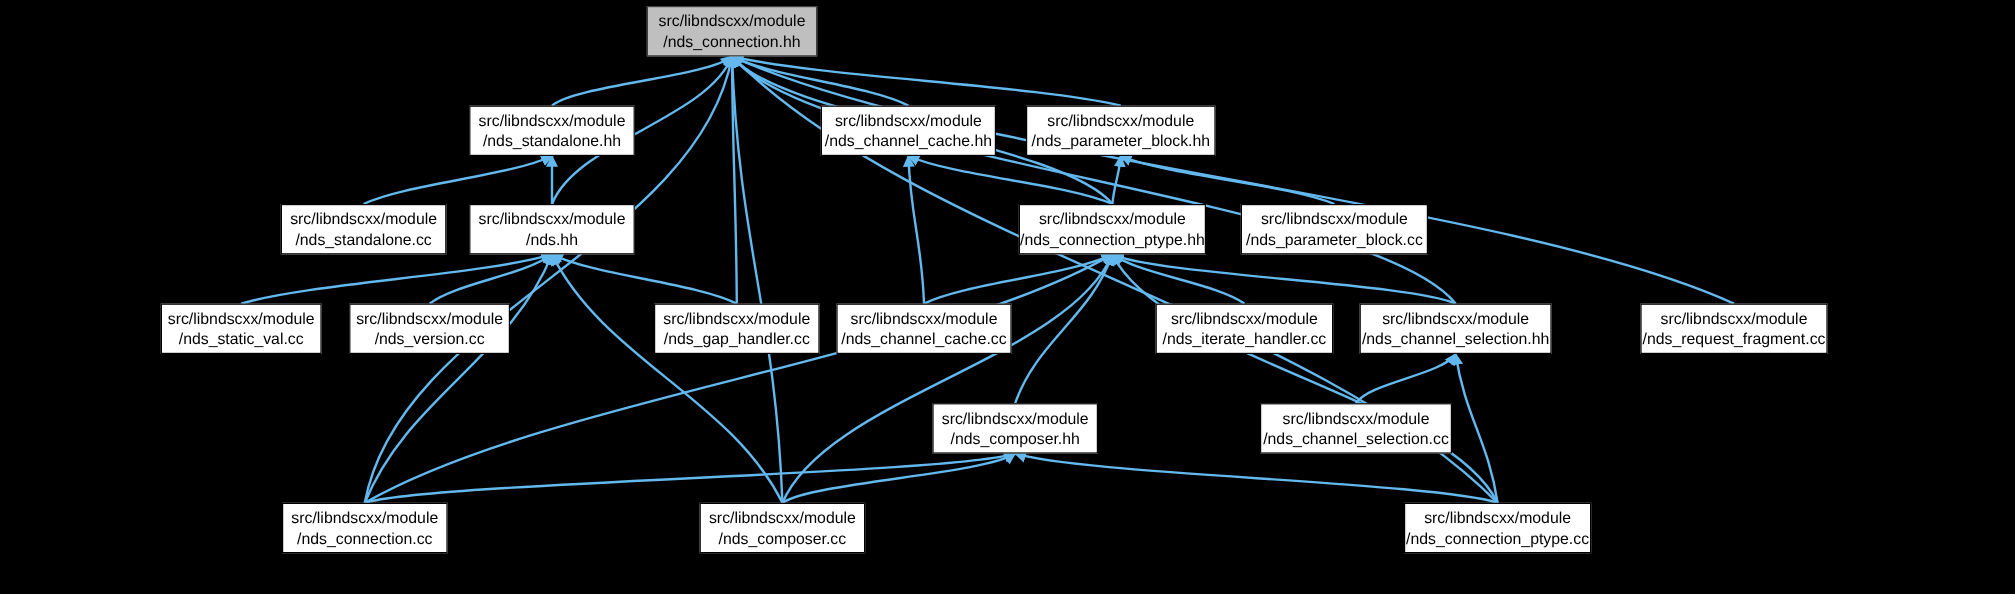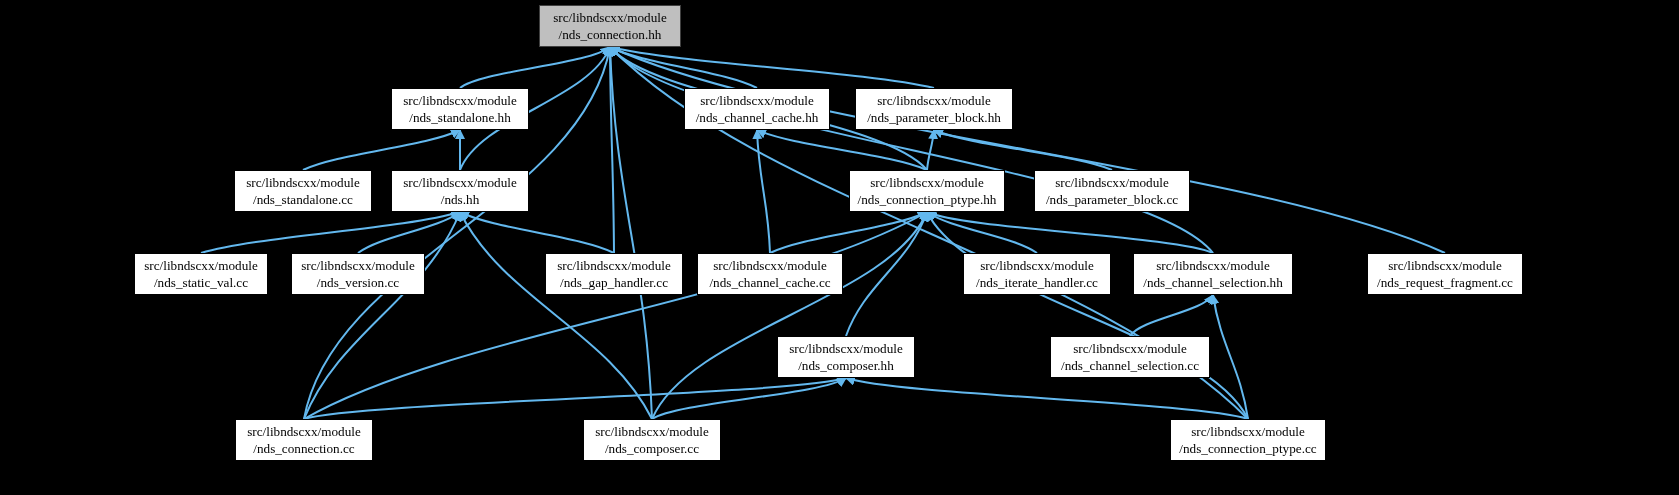--- a/index.html
+++ b/index.html
@@ -40,21 +40,20 @@
     text-align: center;
     z-index: 5;
   }
   .node.root {
     background: #bfbfbf;
     border: 1px solid #404040;
   }
   .node .ln {
     display: block;
     pointer-events: none;
-    font-family: Liberation Serif, serif;
   }
 </style>
 </head>
 <body>
 
 <div id="graph-root">
   <svg id="edge-layer" viewBox="0 0 1679 495" xmlns="http://www.w3.org/2000/svg">
       <defs>
         <marker id="ah" viewBox="0 0 10 10" refX="9" refY="5" markerWidth="5" markerHeight="5" orient="auto">
           <path d="M 0 0 L 10 5 L 0 10 z" fill="#63b8ee"></path>

